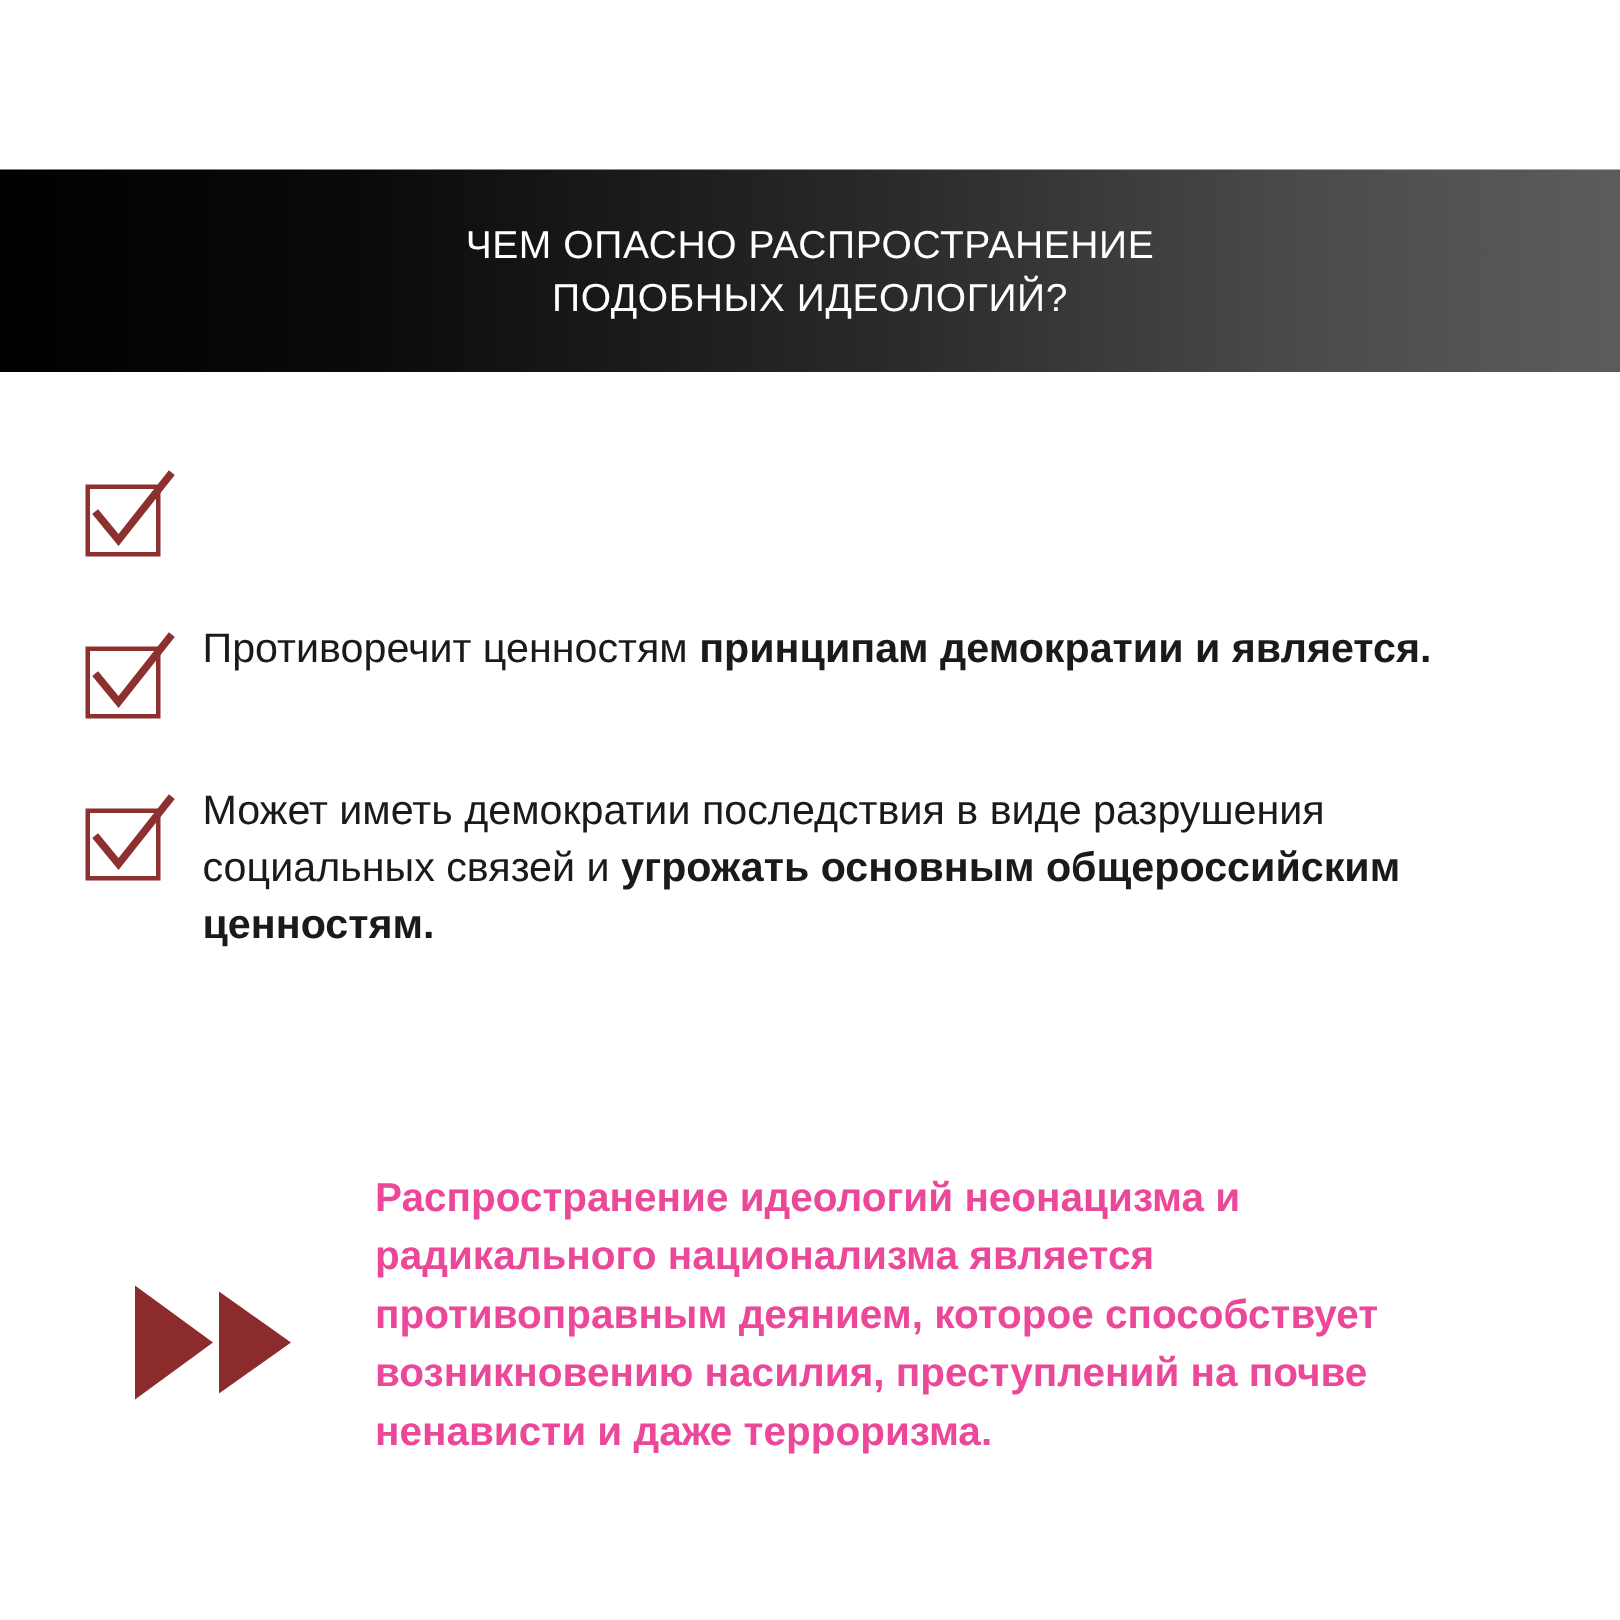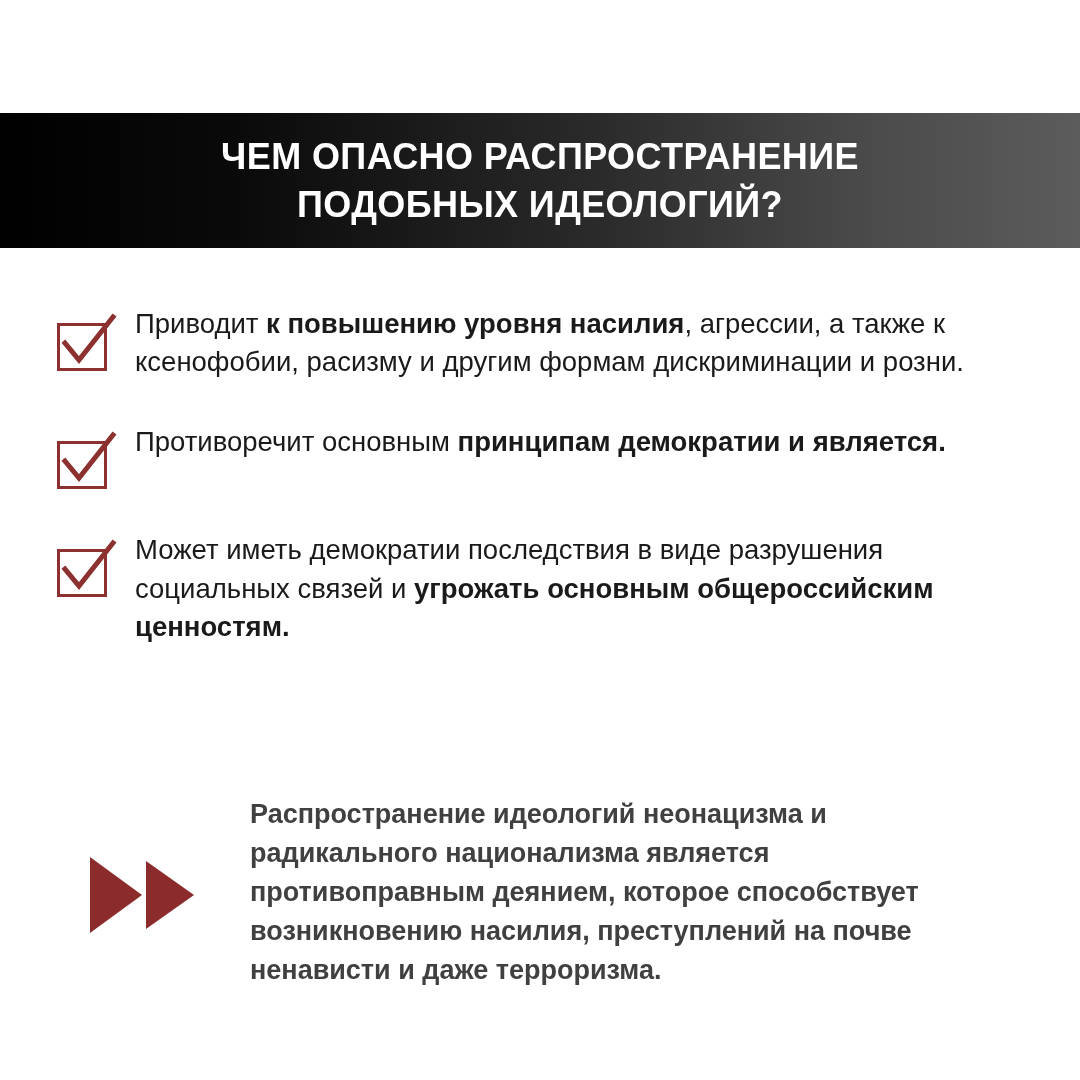--- a/index.html
+++ b/index.html
@@ -29,22 +29,22 @@
     left: 0;
     width: 1080px;
     height: 135px;
     background: linear-gradient(to right, #000000 0%, #0a0a0a 22%, #2a2a2a 55%, #4a4a4a 80%, #5c5c5c 100%);
     display: flex;
     align-items: center;
     justify-content: center;
   }
   .header-title {
     color: #ffffff;
-    font-size: 36px;
-    font-weight: bold;
+    font-size: 26px;
+    font-weight: normal;
     line-height: 1.32;
     text-align: center;
     letter-spacing: 0.4px;
     text-transform: uppercase;
     padding: 0 60px;
     white-space: pre-line;
   }
 
   
   .checklist {
@@ -106,24 +106,23 @@
     padding-top: 78px;
     display: flex;
     align-items: center;
     justify-content: flex-start;
   }
   .arrow-wrap svg { display: block; }
   .conclusion-text {
     font-size: 27px;
     font-weight: bold;
     line-height: 1.44;
-    color: #404040;
+    color: #ec4899;
     max-width: 720px;
     padding-top: 4px;
-    margin-top: 16px;
   }
 </style>
 </head>
 <body>
 
 <div class="poster">
 
   <div class="header-banner">
     <div class="header-title">ЧЕМ ОПАСНО РАСПРОСТРАНЕНИЕ
 ПОДОБНЫХ ИДЕОЛОГИЙ?</div>
@@ -131,31 +130,30 @@
 
   <div class="checklist">
 
     <div class="check-item">
       <div class="check-box">
         <div class="box"></div>
         <svg viewBox="0 0 62 58" xmlns="http://www.w3.org/2000/svg">
           <polyline points="10,28 24,45 58,2" fill="none" stroke="#8c3030" stroke-width="5" stroke-linecap="square" stroke-linejoin="miter"></polyline>
         </svg>
       </div>
-      <div class="check-text" id="item-0"><span>Приводит </span><b>к повышению уровня насилия</b><span>, агрессии, а также к ксенофобии, расизму и другим формам дискриминации и розни.</span></div>
     </div>
 
     <div class="check-item">
       <div class="check-box">
         <div class="box"></div>
         <svg viewBox="0 0 62 58" xmlns="http://www.w3.org/2000/svg">
           <polyline points="10,28 24,45 58,2" fill="none" stroke="#8c3030" stroke-width="5" stroke-linecap="square" stroke-linejoin="miter"></polyline>
         </svg>
       </div>
-      <div class="check-text" id="item-1"><span>Противоречит основным </span><b>принципам демократии и является.</b></div>
+      <div class="check-text" id="item-1"><span>Противоречит ценностям </span><b>принципам демократии и является.</b></div>
     </div>
 
     <div class="check-item">
       <div class="check-box">
         <div class="box"></div>
         <svg viewBox="0 0 62 58" xmlns="http://www.w3.org/2000/svg">
           <polyline points="10,28 24,45 58,2" fill="none" stroke="#8c3030" stroke-width="5" stroke-linecap="square" stroke-linejoin="miter"></polyline>
         </svg>
       </div>
       <div class="check-text" id="item-2"><span>Может иметь демократии последствия в виде разрушения социальных связей и </span><b>угрожать основным общероссийским ценностям.</b></div>

